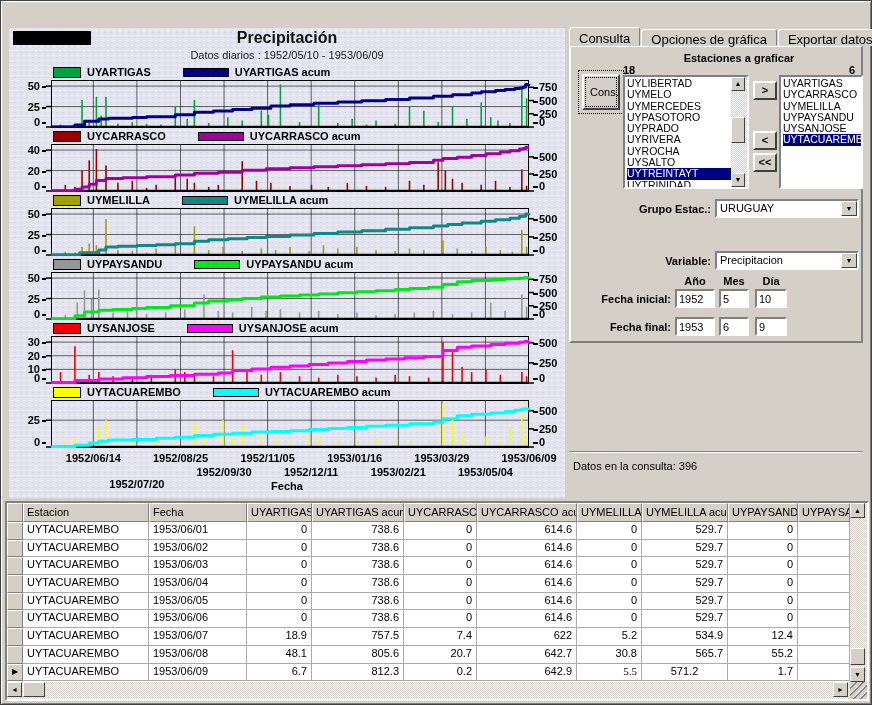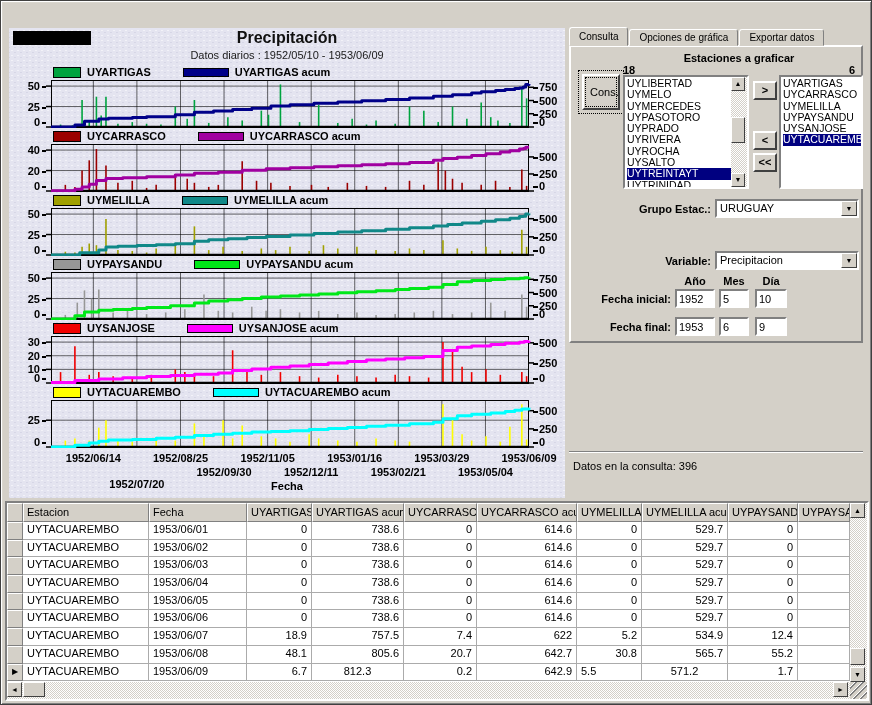--- a/index.html
+++ b/index.html
@@ -34,21 +34,21 @@
   .plotwrap svg { position:absolute; top:0; }
   .ylab { position:absolute; left:0; width:37px; text-align:right; font-size:11px; font-weight:bold; line-height:12px; color:#000;}
   .ylab::after { content:""; display:inline-block; width:4px; height:2px; background:#000; margin-left:2px; vertical-align:middle;}
   .rlab { position:absolute; left:524px; font-size:11px; font-weight:bold; line-height:12px; color:#000; white-space:nowrap;}
   .rlab::before { content:""; display:inline-block; width:5px; height:2px; background:#000; margin-right:1px; vertical-align:middle;}
   .xlab { position:absolute; font-size:11px; font-weight:bold; transform:translateX(-50%); white-space:nowrap; color:#000;}
   .fecha { position:absolute; left:0; right:0; top:452px; text-align:center; font-size:11px; font-weight:bold; color:#000;}
   
   .right-panel { position:absolute; left:568px; top:26px; width:295px; height:470px; }
   .tabs { position:absolute; top:0; left:0; height:19px; display:flex; align-items:flex-end; z-index:3;}
-  .tab { height:17px; padding:2px 9px 0 9px; font-size:10px; background:#D4D0C8;
+  .tab { height:17px; padding:2px 9px 0 9px; font-size:13px; background:#D4D0C8;
     border:1px solid; border-color:#fff #808080 #D4D0C8 #fff; border-radius:3px 3px 0 0; margin-right:1px; white-space:nowrap;}
   .tab.active { height:19px; padding-top:3px; border-color:#fff #808080 #D4D0C8 #fff; position:relative; z-index:4;}
   .tab-page { position:absolute; top:18px; left:0; width:294px; height:298px; background:#D4D0C8;
     border:2px solid; border-color:#fff #808080 #808080 #fff; z-index:2;}
   .cons-wrap { position:absolute; left:8px; top:24px; width:44px; height:42px; outline:1px dotted #000; padding:3px;}
   .cons-btn { width:100%; height:100%; background:#D4D0C8; border:2px solid; border-color:#fff #404040 #404040 #fff;
     font-size:11px; font-family:inherit; outline:1px dotted #000; outline-offset:-4px;}
   .stations-header { position:absolute; top:5px; left:48px; right:2px; text-align:center; font-weight:bold; font-size:11px;}
   .cnt { position:absolute; top:17px; font-weight:bold; font-size:11px;}
   .listbox { position:absolute; background:#fff; border:2px solid; border-color:#808080 #fff #fff #808080; overflow:hidden;}
@@ -767,24 +767,24 @@
           <div class="td" style="width: 65px; text-align: right;">30.8</div>
           <div class="td" style="width: 86px; text-align: right;">565.7</div>
           <div class="td" style="width: 70px; text-align: right;">55.2</div>
           <div class="td" style="width: 52px; text-align: right;"></div>
         </div>
         <div class="trow">
           <div class="td selcol">▶</div>
           <div class="td" style="width: 126px;">UYTACUAREMBO</div>
           <div class="td" style="width: 98px;">1953/06/09</div>
           <div class="td" style="width: 65px; text-align: right;">6.7</div>
-          <div class="td" style="width: 92px; text-align: center;">812.3</div>
+          <div class="td" style="width: 92px; text-align: right;">812.3</div>
           <div class="td" style="width: 73px; text-align: right;">0.2</div>
           <div class="td" style="width: 100px; text-align: right;">642.9</div>
-          <div class="td" style="width: 65px; ">5.5</div>
+          <div class="td" style="width: 65px; text-align: right; font-family: Liberation Serif, serif;">5.5</div>
           <div class="td" style="width: 86px; text-align: center;">571.2</div>
           <div class="td" style="width: 70px; text-align: right;">1.7</div>
           <div class="td" style="width: 52px; text-align: right;"></div>
         </div>
       </div>
     <div class="vscroll sb-track">
       <button class="sb-btn" style="left:0; top:0; width:15px; height:15px;">▲</button>
       <div class="sb-thumb" style="left:0; bottom:17px; width:15px; height:17px;"></div>
       <button class="sb-btn" style="left:0; bottom:0; width:15px; height:15px;">▼</button>
     </div>

